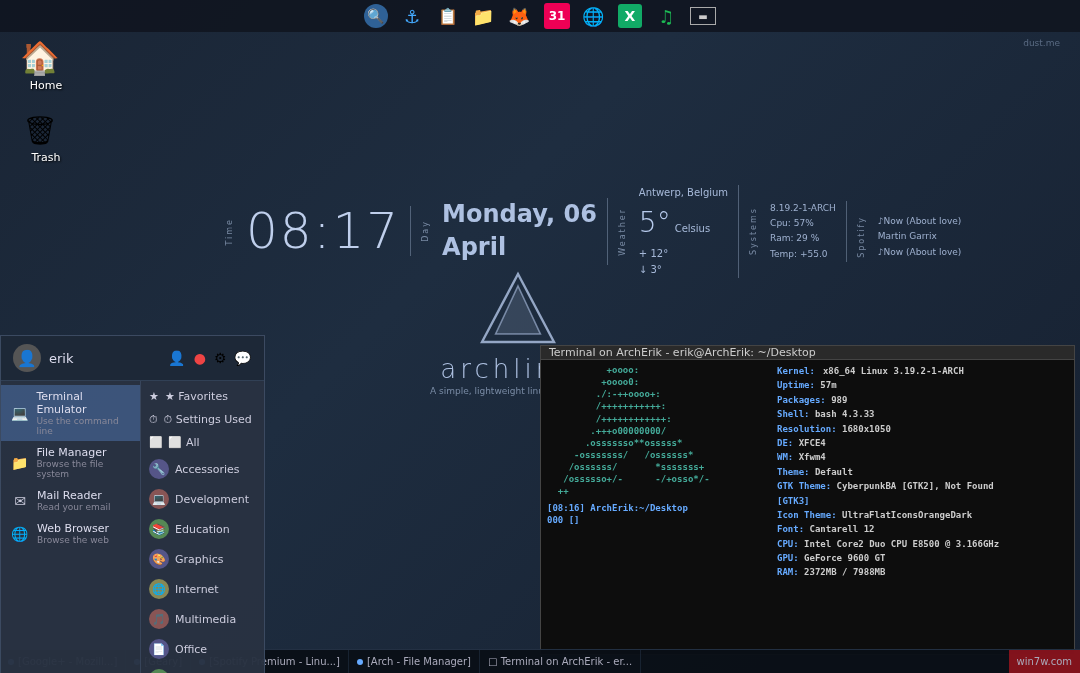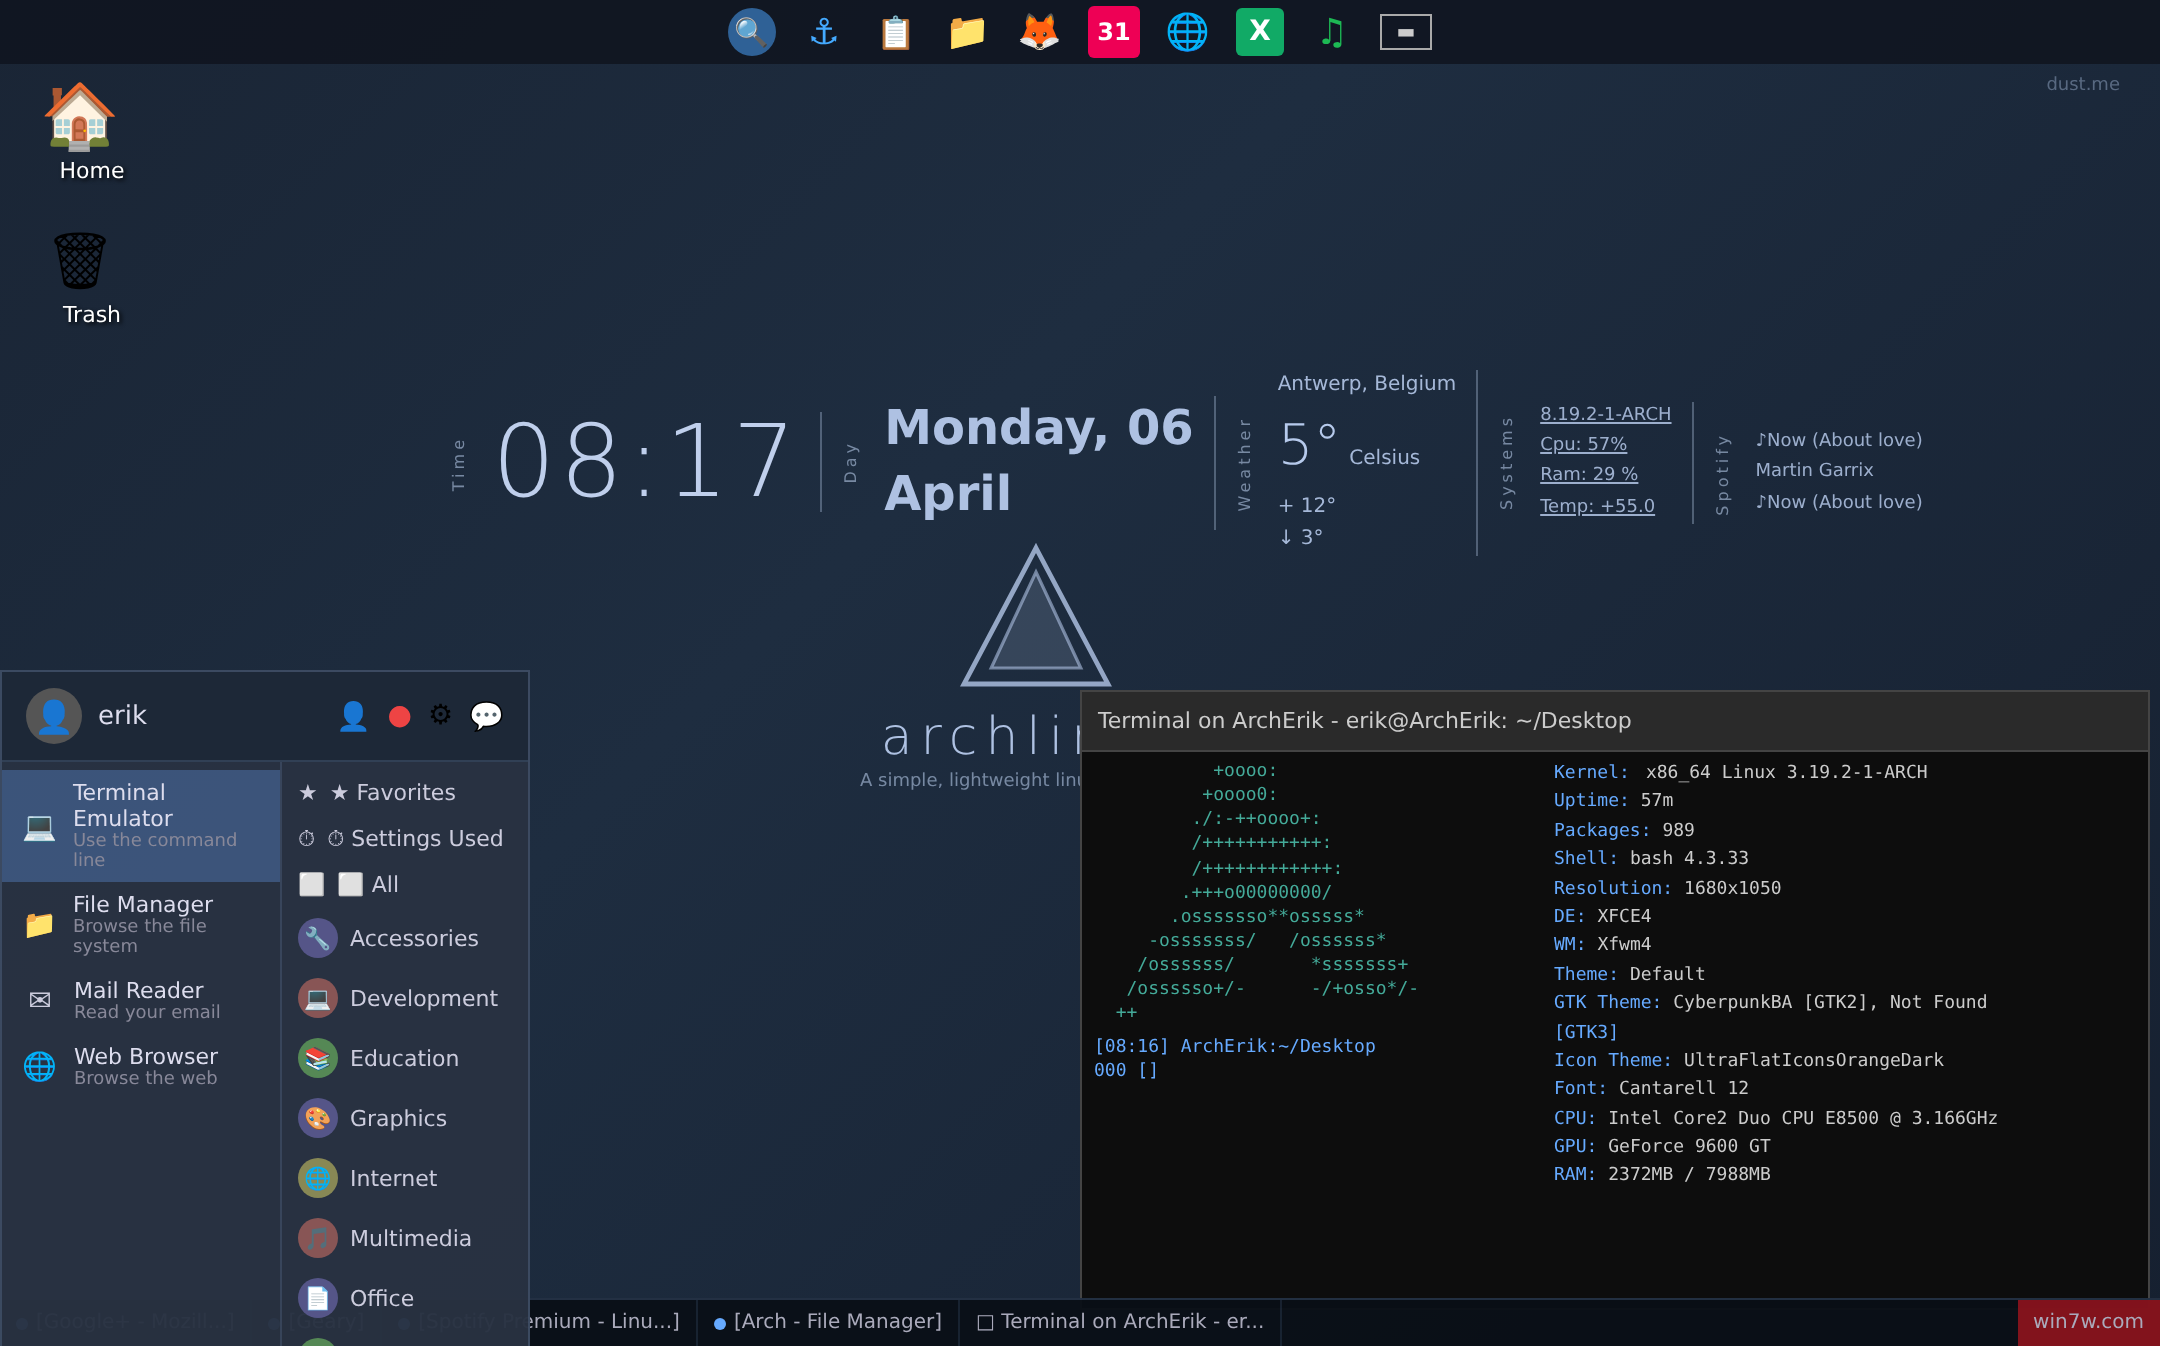--- a/index.html
+++ b/index.html
@@ -229,34 +229,35 @@
       left: 540px;
       width: 535px;
       height: 310px;
       background: #0d0d0d;
       border: 1px solid #444;
       z-index: 50;
     }
 
     .terminal-titlebar {
       background: #2a2a2a;
-      height: 30px;
+      height: 14px;
       display: flex;
       align-items: center;
       padding: 0 8px;
       border-bottom: 1px solid #444;
       font-size: 11px;
       color: #ccc;
       text-align: right;
     }
 
     .terminal-body {
       display: flex;
       height: calc(100% - 22px);
       overflow: hidden;
+      font-weight: bold;
     }
 
     .terminal-left {
       width: 230px;
       padding: 4px 6px;
       font-family: monospace;
       font-size: 9px;
       color: #4a9;
       line-height: 1.4;
       overflow: hidden;
@@ -395,21 +396,20 @@
     .temp-big {
       font-size: 28px;
       font-weight: 200;
       color: rgba(200,220,255,0.9);
     }
 
     .systems-info {
       font-size: 9px;
       color: rgba(200,220,255,0.75);
       line-height: 1.7;
-      text-decoration: underline;
     }
 
     .spotify-info {
       font-size: 9px;
       color: rgba(200,220,255,0.75);
       line-height: 1.7;
     }
   </style>
 </head>
 <body>

